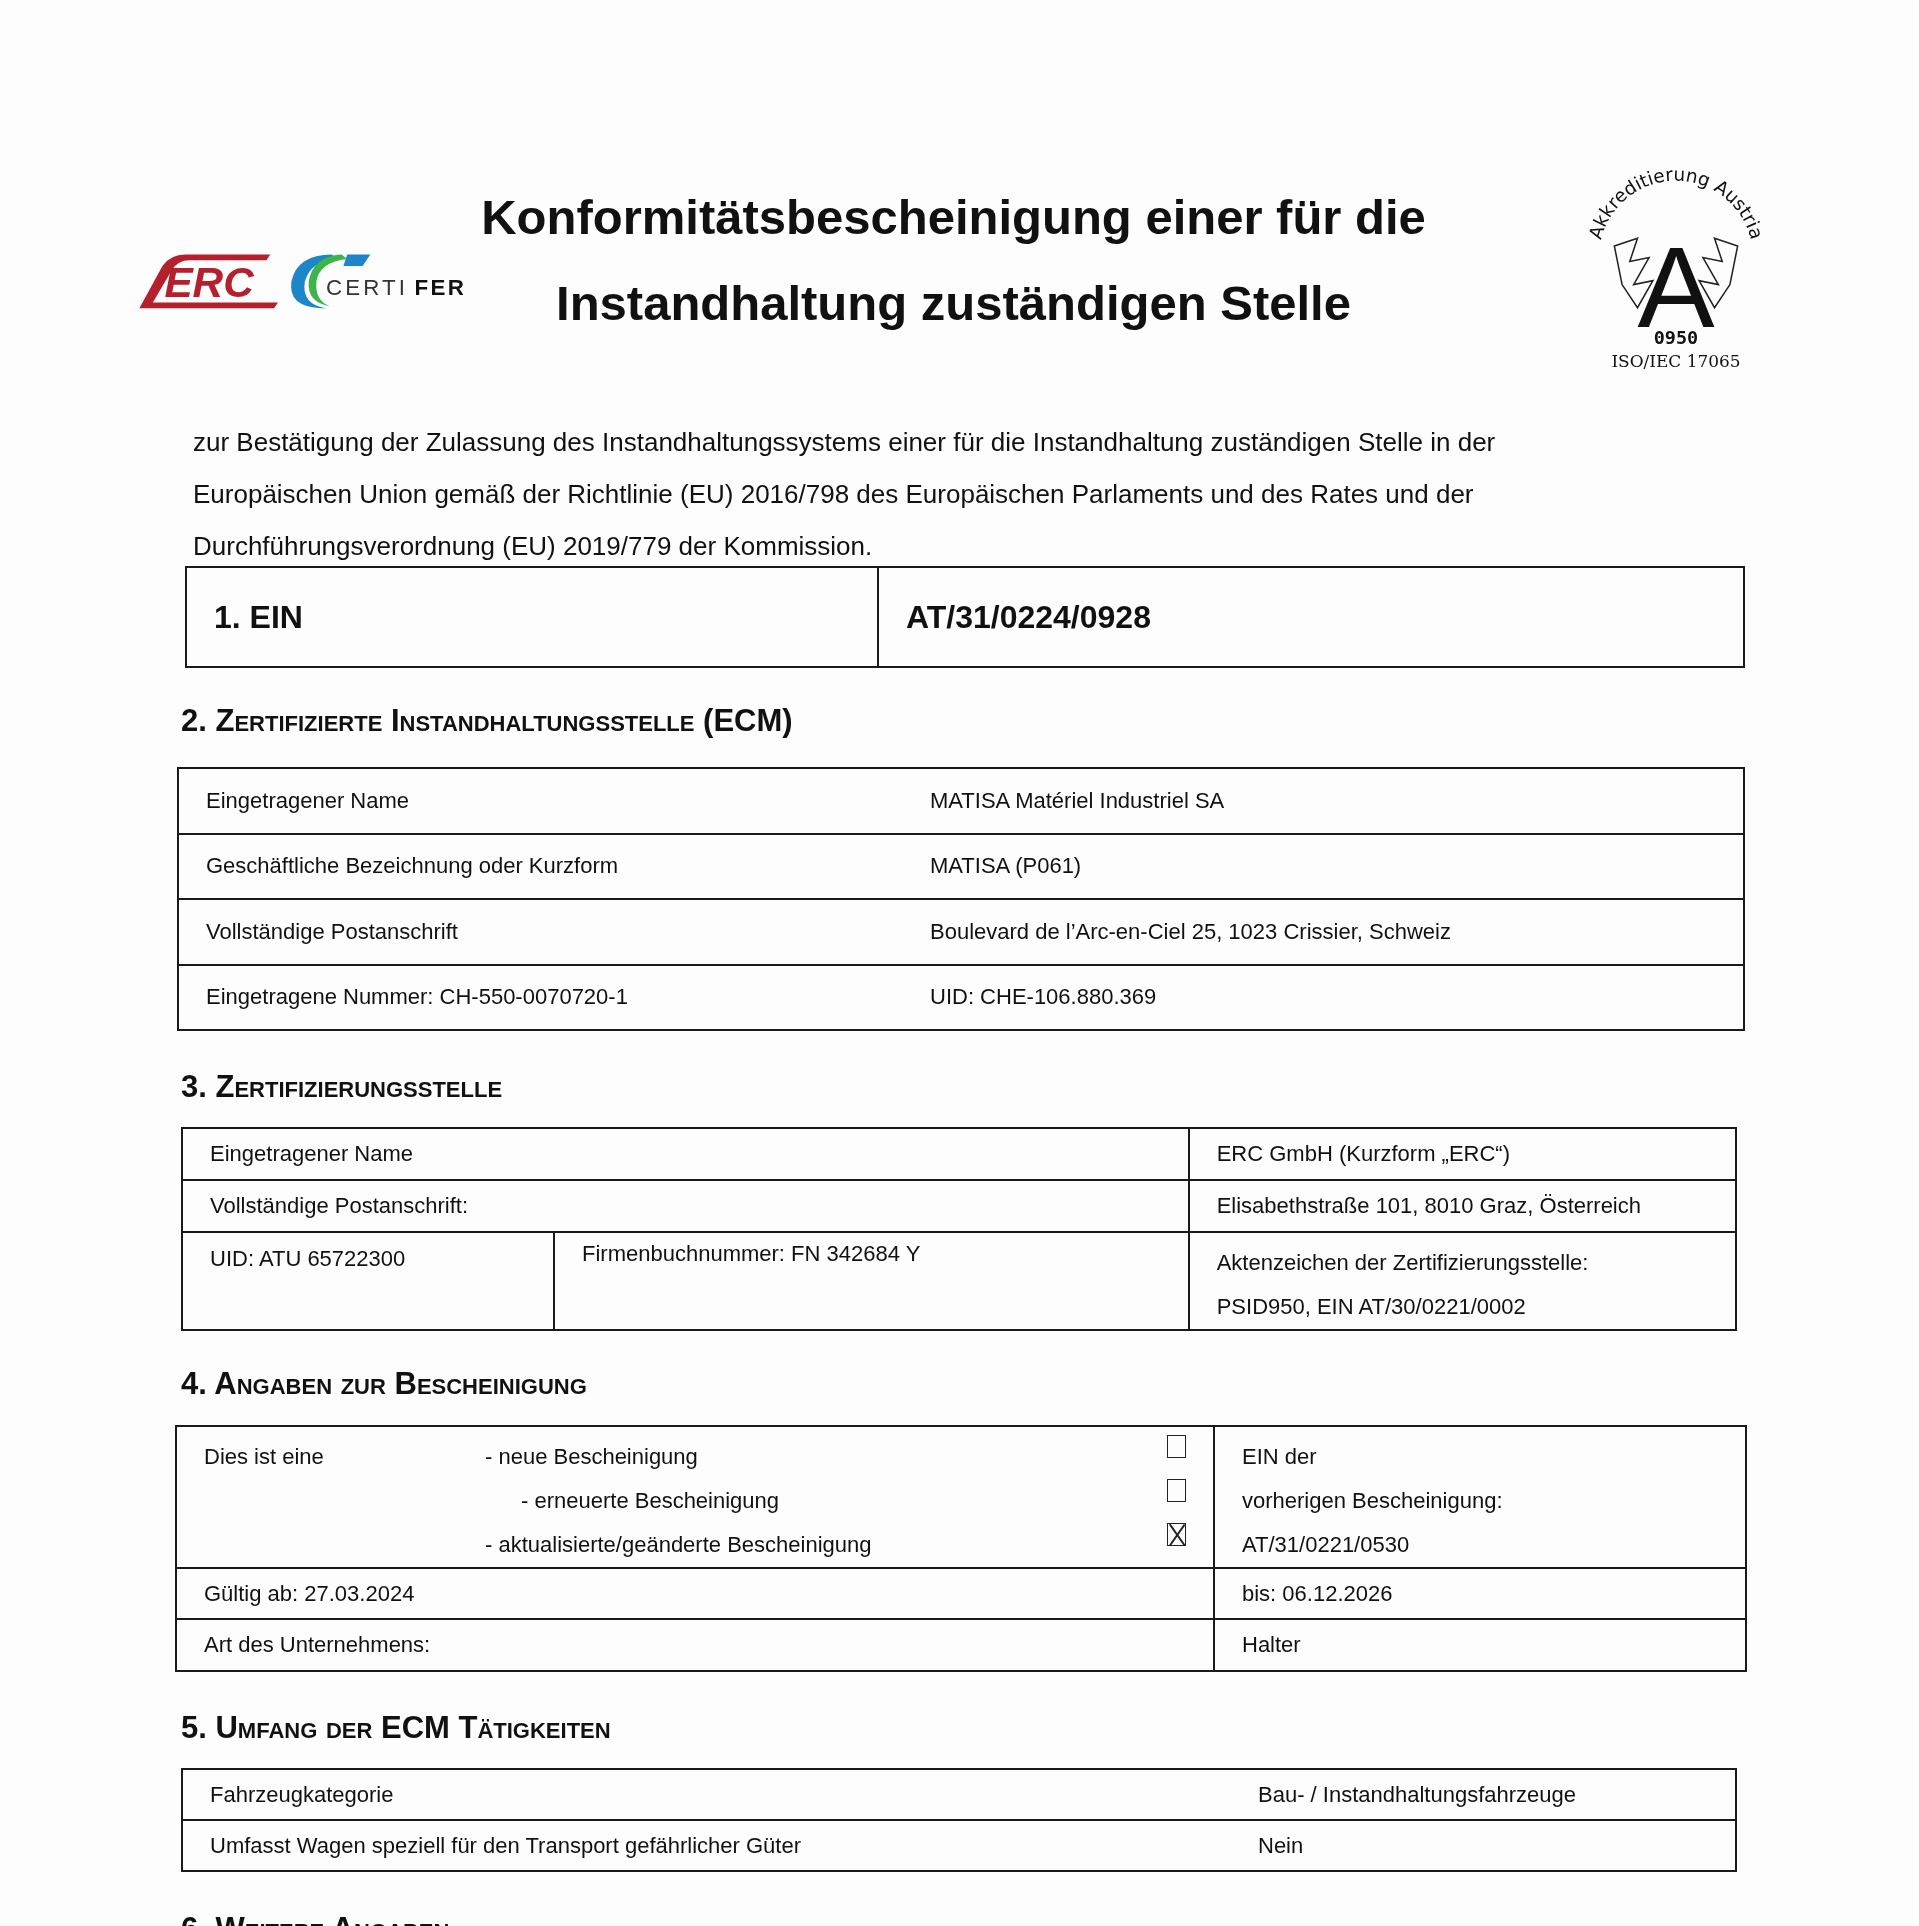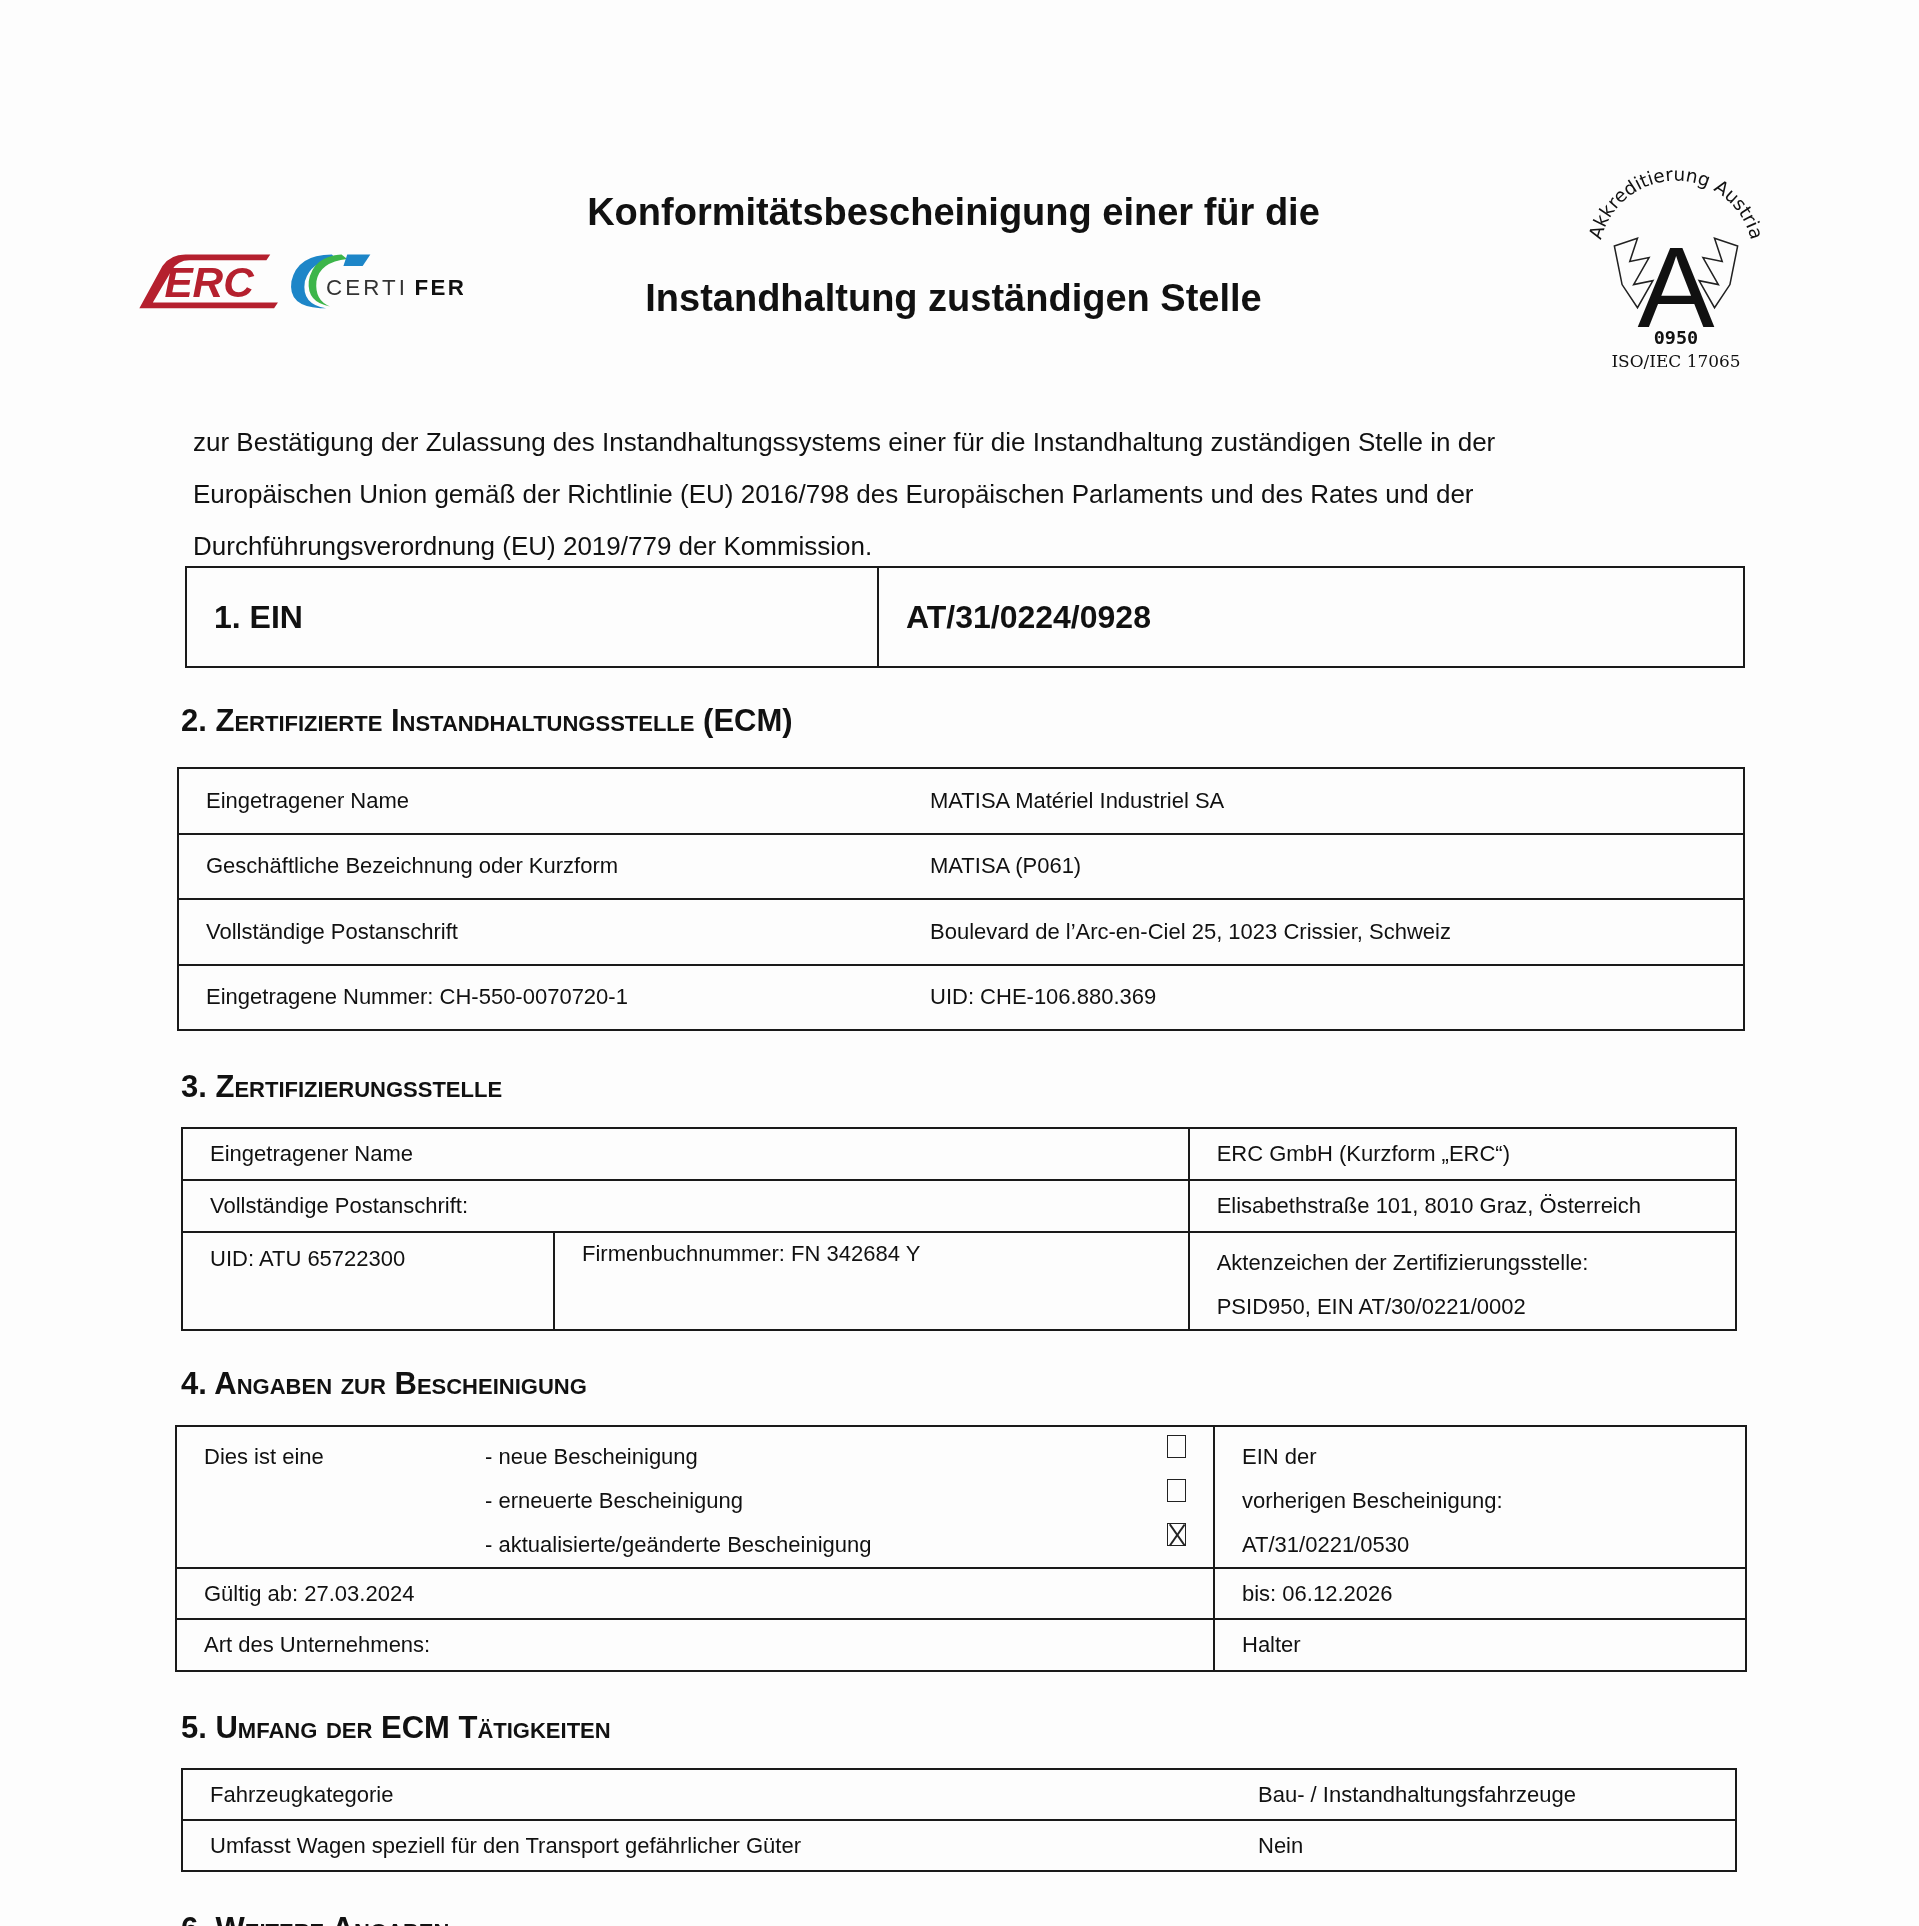--- a/index.html
+++ b/index.html
@@ -2,21 +2,21 @@
 <html style="font-size:6.2px"><head>
 <meta charset="utf-8">
 <style>
   html, body { margin: 0; padding: 0; background: #fdfdfd; }
   body {
     width: 1920px; height: 2706px; position: relative; overflow: hidden;
     font-family: "Liberation Sans", sans-serif; color: #111;
   }
   .abs { position: absolute; }
   .logo-erc { left: 116px; top: 239px; width: 347px; height: 77px; }
-  .title { left: 424px; width: 1059px; text-align: center; font-weight: bold; font-size: 38px; line-height: 1.0; }
+  .title { left: 424px; width: 1059px; text-align: center; font-weight: bold; font-size: 49px; line-height: 1.0; }
   .title.l1 { top: 193px; }
   .title.l2 { top: 279px; }
   .seal { left: 1572px; top: 169px; width: 208px; height: 208px; }
   .intro { left: 193px; width: 1541px; top: 416px; text-align: left; font-size: 26px; line-height: 52px; }
   table { border-collapse: collapse; position: absolute; font-size: 22px; }
   td { border: 2.3px solid #1a1a1a; padding: 0 27px; vertical-align: middle; }
   .sec-h { position: absolute; left: 181px; font-weight: bold; font-size: 31px; font-variant: small-caps; }
   .sec-h .n { font-variant: normal; }
   .cb { display: inline-block; width: 17px; height: 21.6px; border: 1.5px solid #222; vertical-align: middle; position: relative; }
   .cb.x::before, .cb.x::after { content: ""; position: absolute; left: 50%; top: -1.5px; width: 1.5px; height: 26px; background: #222; }
@@ -128,21 +128,21 @@
   <tbody>
       <tr style="height:141px;">
     <td style="width:982px; vertical-align:top; padding-top:7.7px; line-height:44px;">
       <div style="display:flex;">
         <div style="width:281px;">Dies ist eine</div>
         <div style="flex:1;">
           <div style="display:flex; justify-content:space-between;">
             <span>- neue Bescheinigung</span>
             <span class="cb"></span>
           </div>
-          <div style="display:flex; justify-content:space-between;">
+          <div style="display:flex; justify-content:space-between;margin-left:36px;">
             <span>- erneuerte Bescheinigung</span>
             <span class="cb"></span>
           </div>
           <div style="display:flex; justify-content:space-between;">
             <span>- aktualisierte/geänderte Bescheinigung</span>
             <span class="cb x"></span>
           </div>
         </div>
       </div>
     </td>

